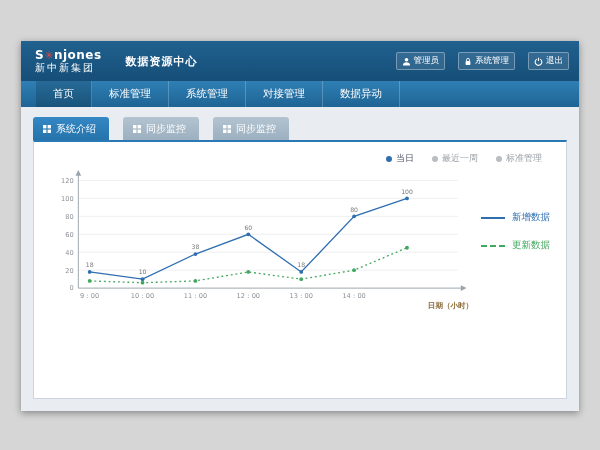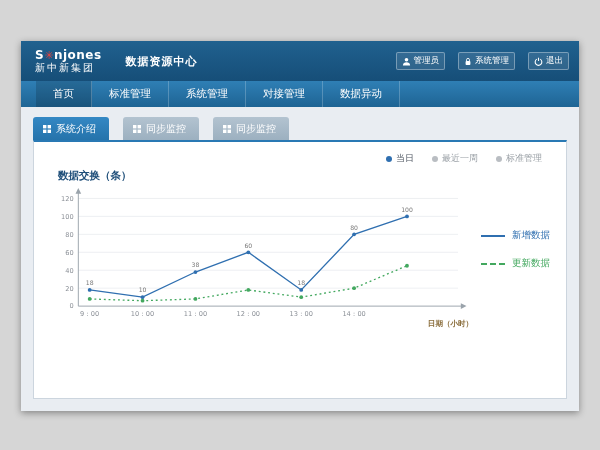--- a/index.html
+++ b/index.html
@@ -154,21 +154,20 @@
           <div class="filter">
             <span class="dot"></span>
             <span>最近一周</span>
           </div>
           <div class="filter">
             <span class="dot"></span>
             <span>标准管理</span>
           </div>
         </div>
 
-        <div class="chart-title">数据交换（条）</div>
 
         <div class="chart-row">
           <svg id="chart" class="chart" width="425" height="144" viewBox="0 0 450 152">
               <text x="25" y="130.5" text-anchor="end" font-size="7" fill="#8a8f96">0</text>
               <line x1="30" y1="109" x2="432" y2="109" stroke="#e4e7eb" stroke-width="0.7"></line>
               <text x="25" y="111.5" text-anchor="end" font-size="7" fill="#8a8f96">20</text>
               <line x1="30" y1="90" x2="432" y2="90" stroke="#e4e7eb" stroke-width="0.7"></line>
               <text x="25" y="92.5" text-anchor="end" font-size="7" fill="#8a8f96">40</text>
               <line x1="30" y1="71" x2="432" y2="71" stroke="#e4e7eb" stroke-width="0.7"></line>
               <text x="25" y="73.5" text-anchor="end" font-size="7" fill="#8a8f96">60</text>

